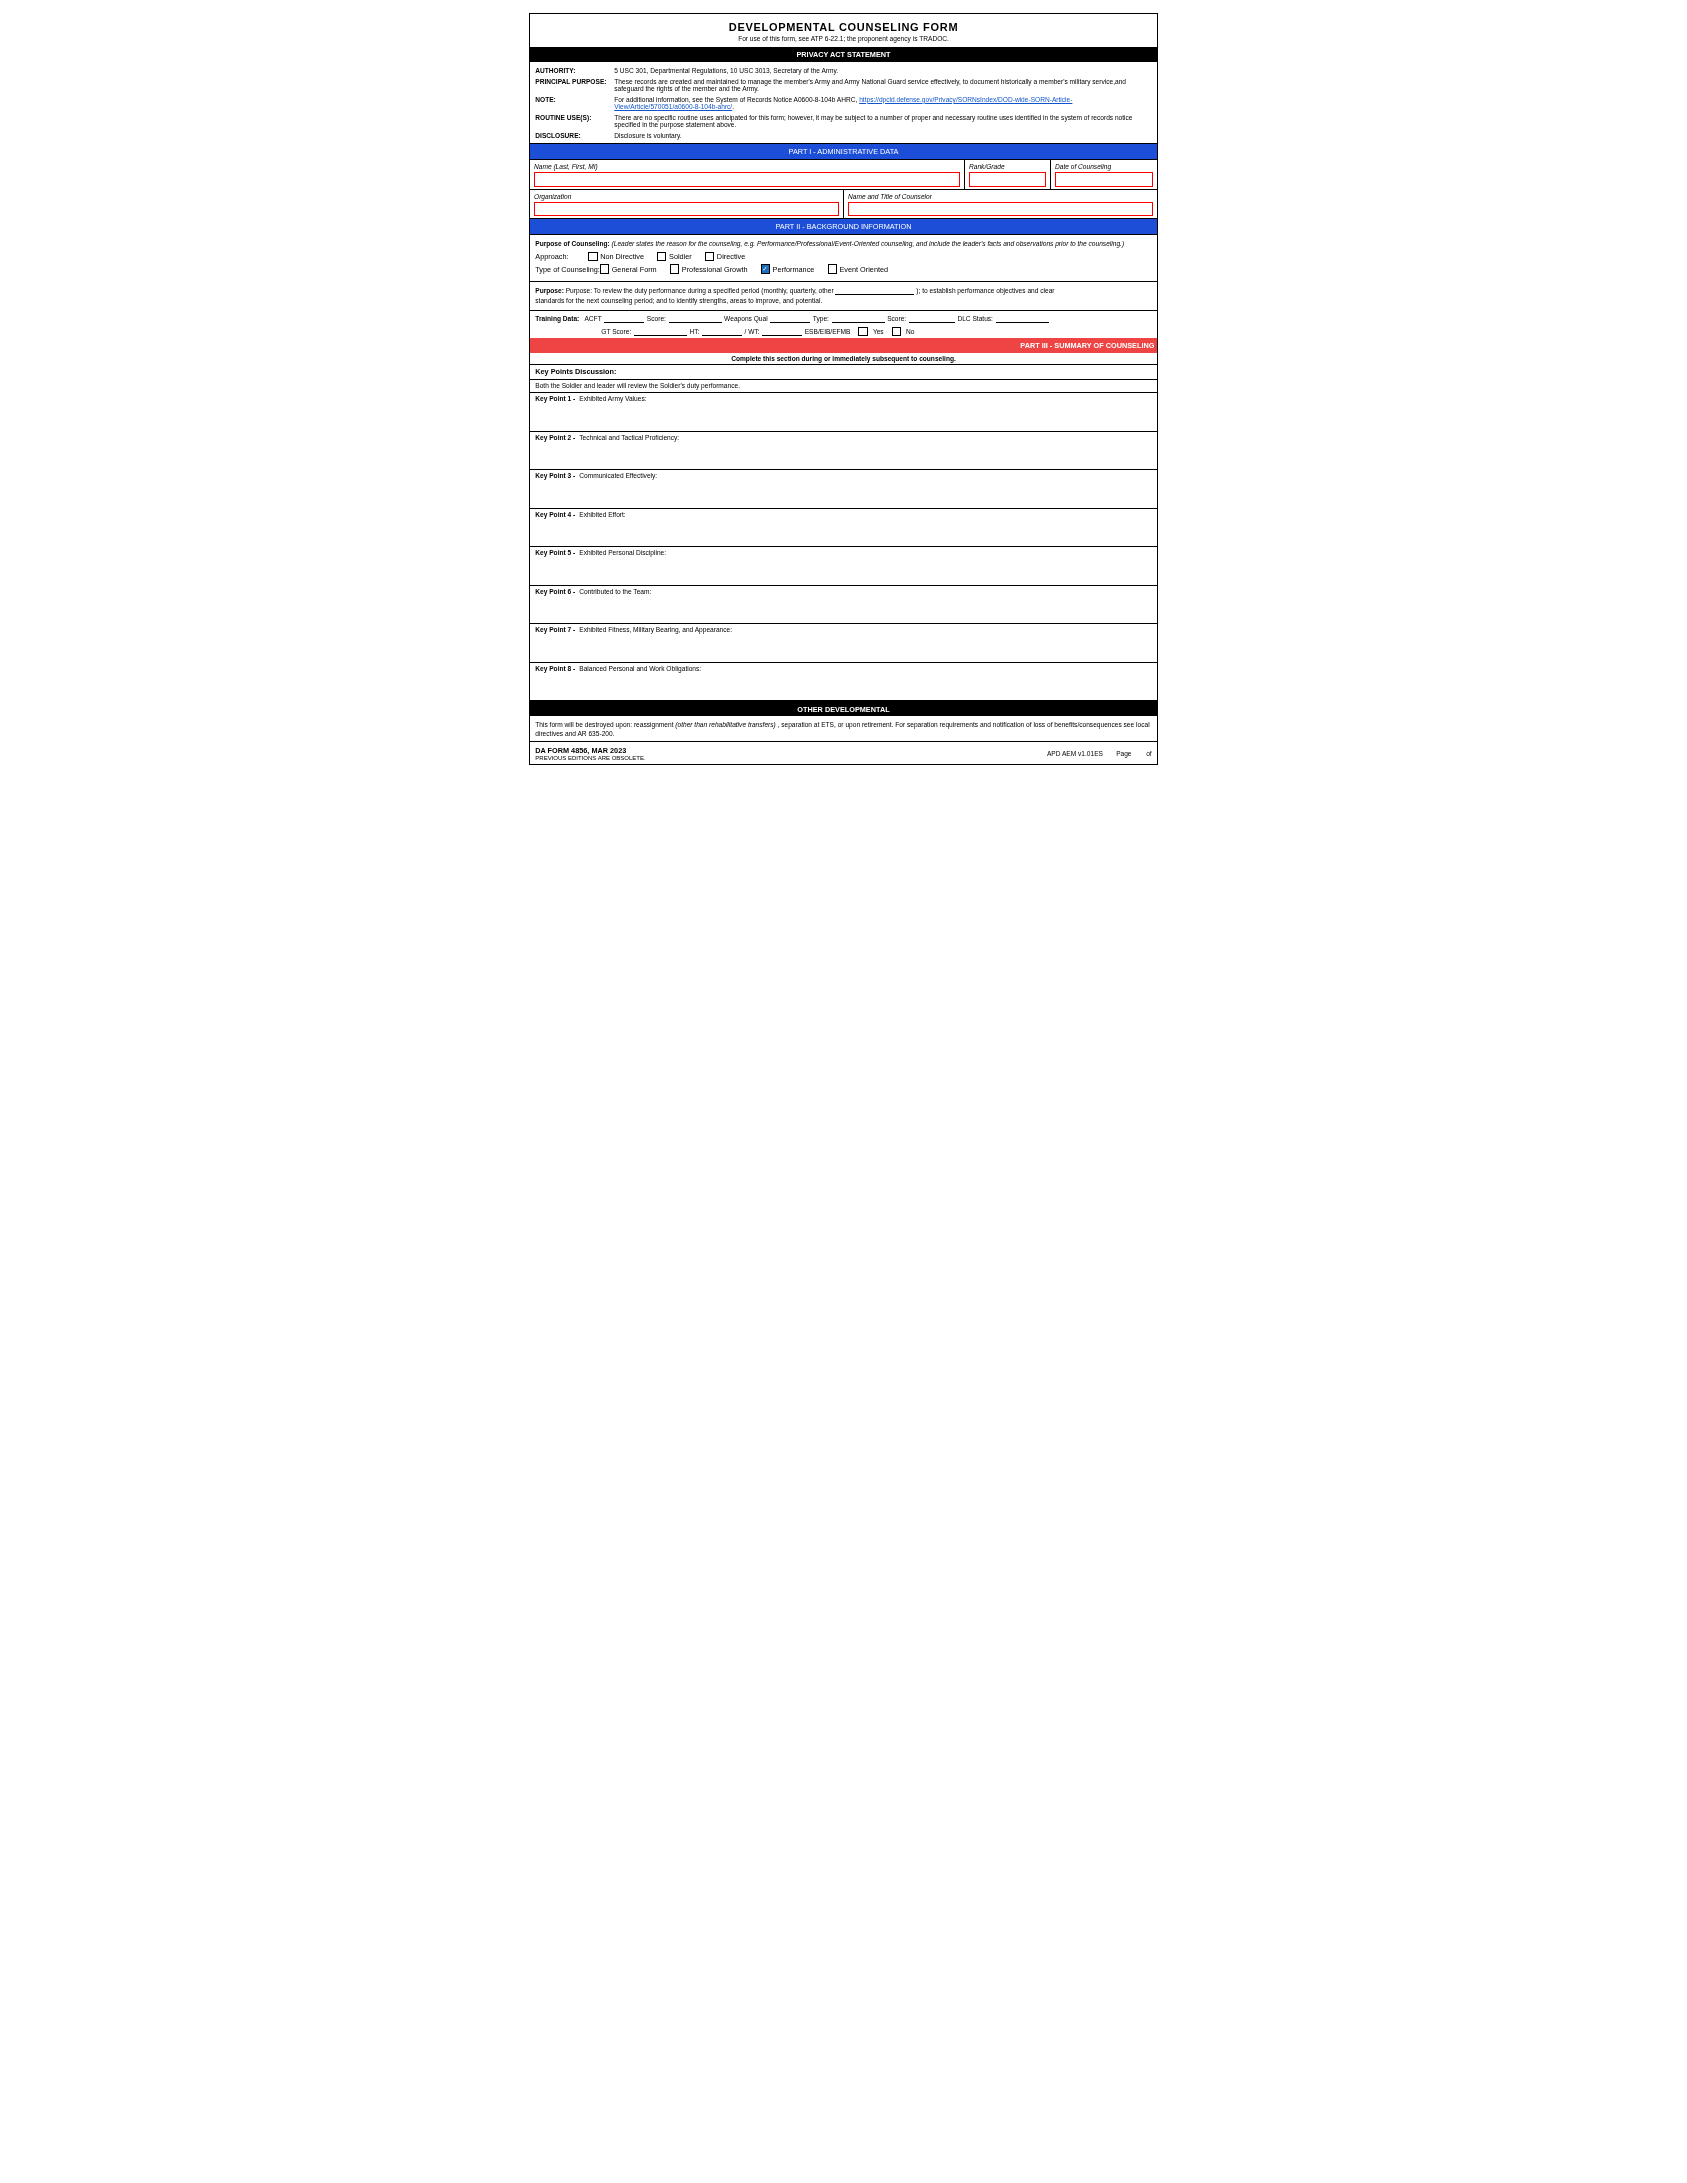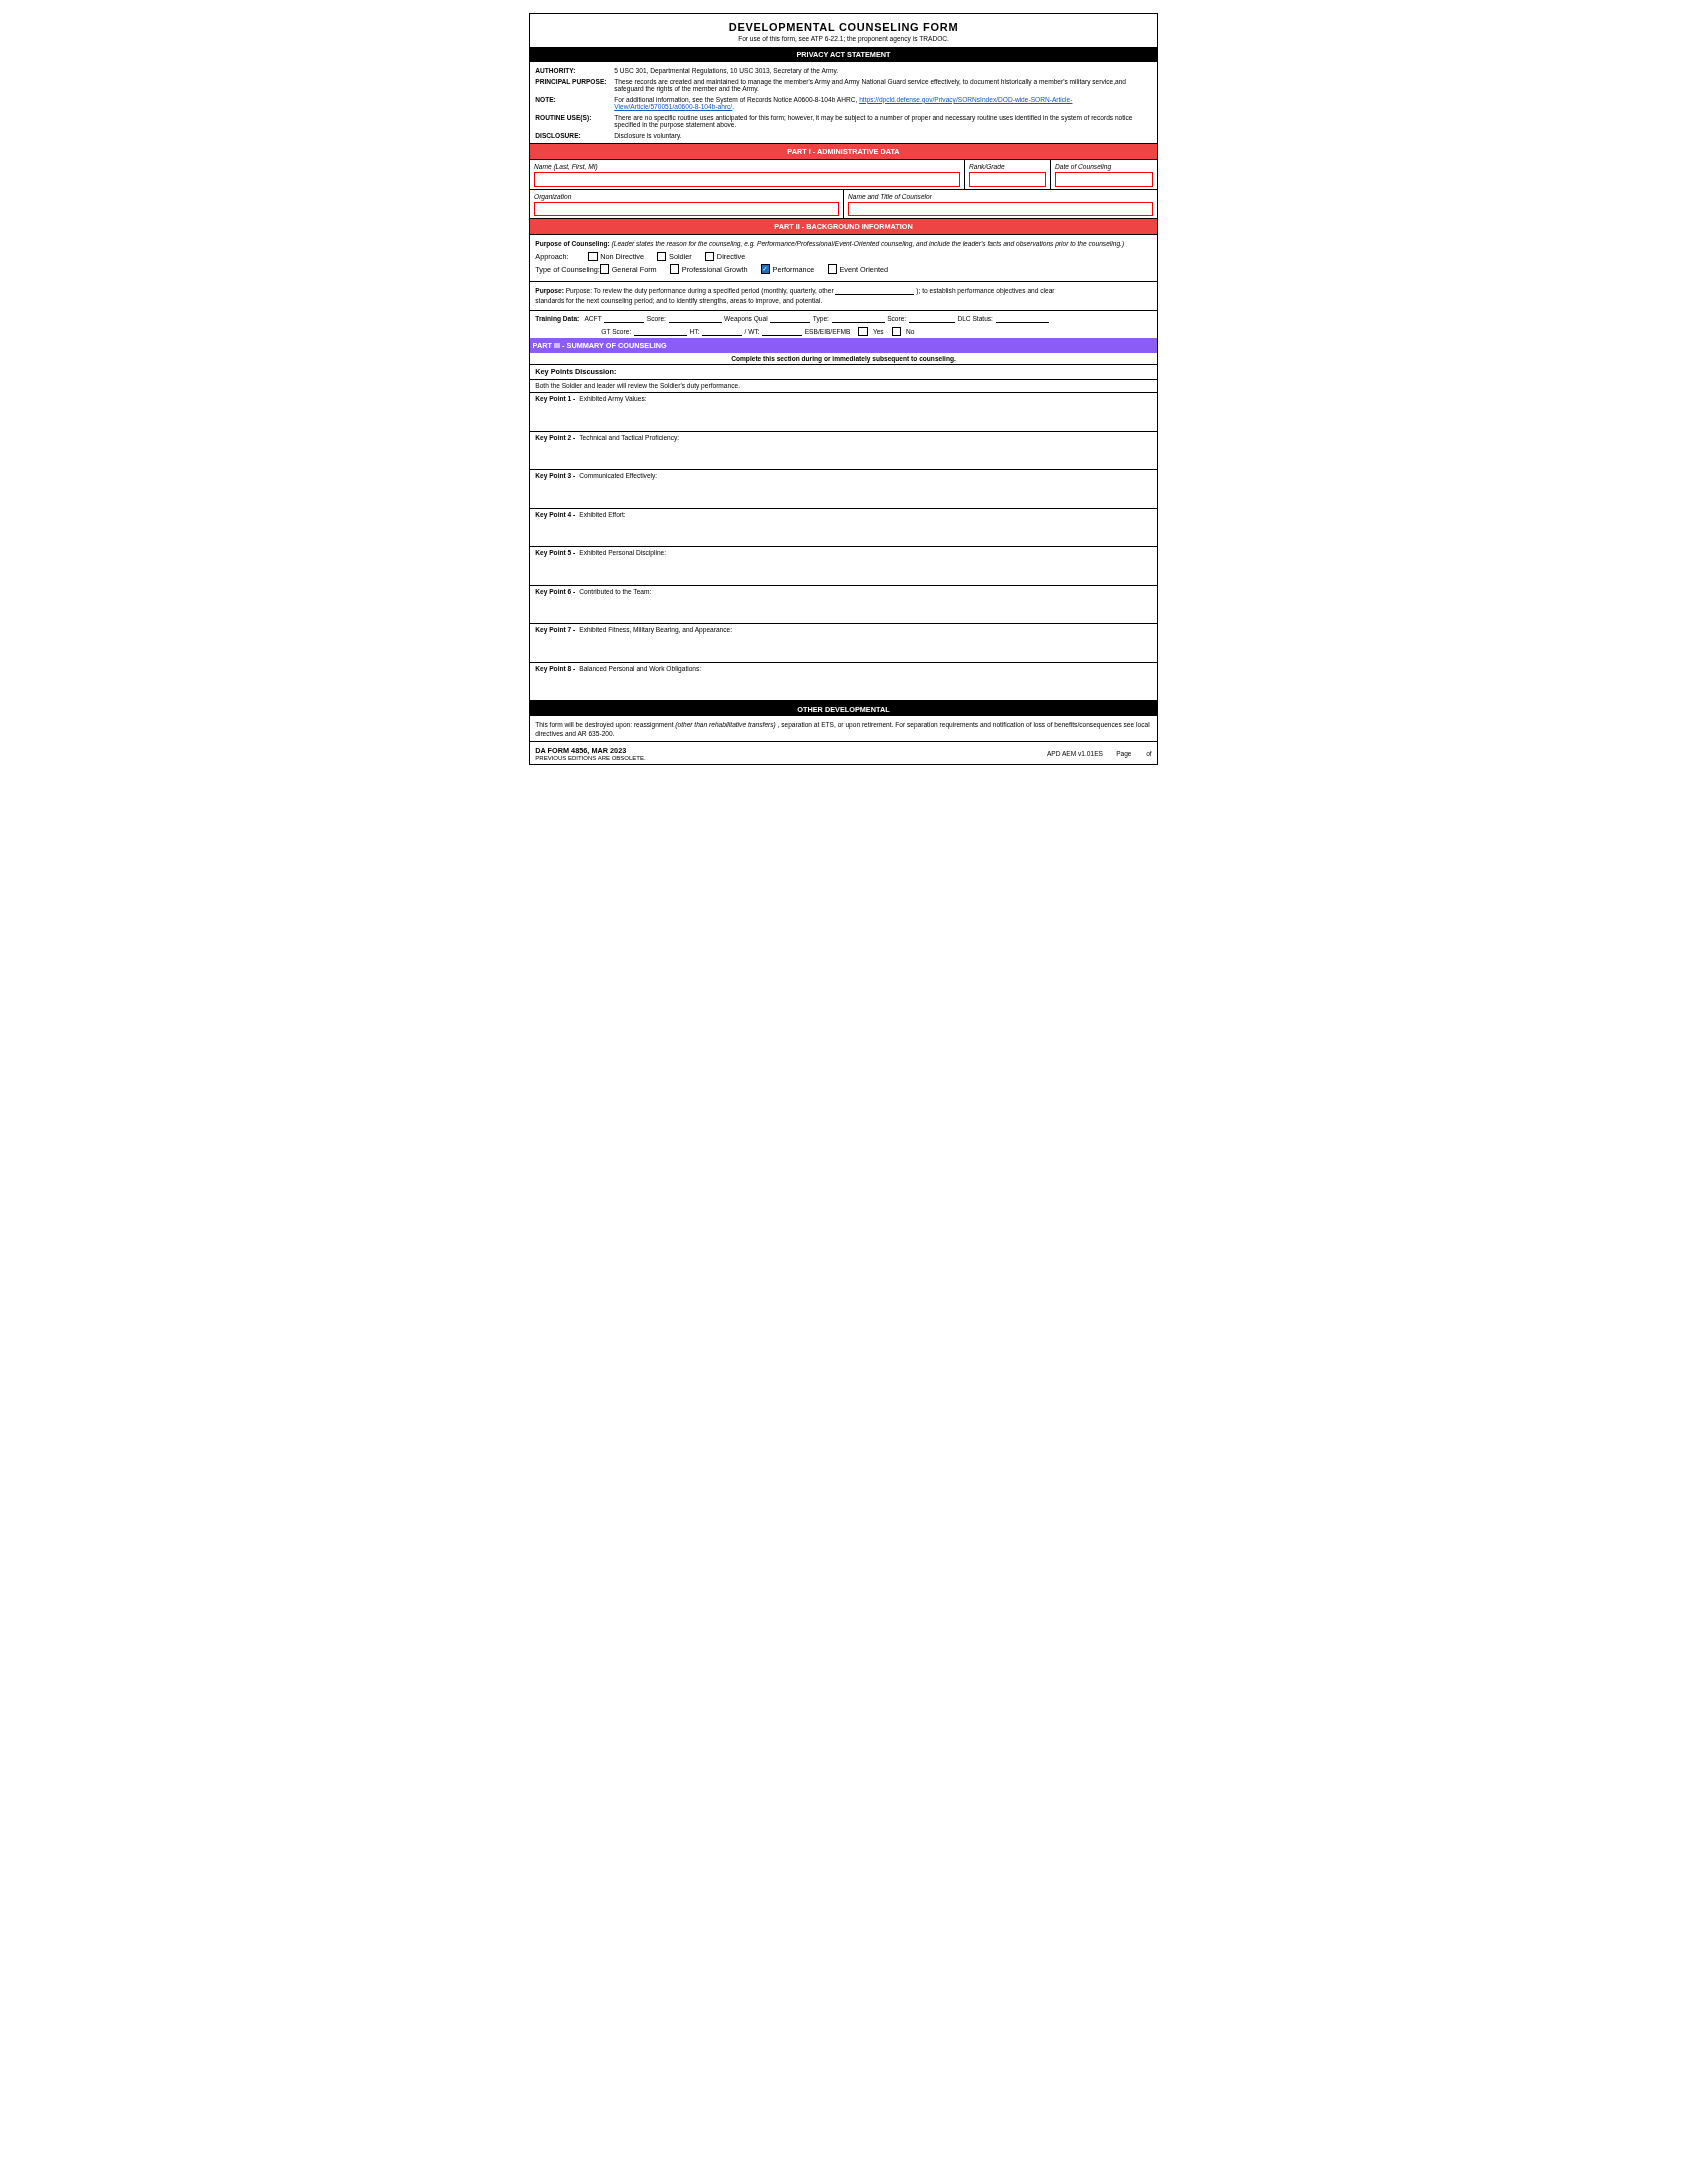--- a/index.html
+++ b/index.html
@@ -50,24 +50,24 @@
       flex-shrink: 0;
     }
     .privacy-content {
       flex: 1;
     }
     .privacy-content a {
       color: #1155CC;
       text-decoration: underline;
     }
     .part-header {
-      background: #ef4444;
+      background: #1d4ed8;
       color: #fff;
       text-align: center;
-      font-weight: bold;
+      font-weight: normal;
       font-size: 7.3px;
       padding: 2.6px;
       border-top: 0.7px solid #000;
     }
     .admin-row {
       display: flex;
       border-top: 0.7px solid #000;
     }
     .admin-cell {
       padding: 2px 4px;
@@ -177,23 +177,23 @@
     }
     .training-row2 {
       display: flex;
       align-items: center;
       padding: 1.3px 5.3px 2.6px 5.3px;
       font-size: 6.6px;
       flex-wrap: wrap;
       gap: 2.6px;
     }
     .part3-header {
-      background: #8b5cf6;
+      background: #ef4444;
       color: #fff;
-      text-align: left;
+      text-align: right;
       font-weight: bold;
       font-size: 7.3px;
       padding: 2.6px;
     }
     .part3-subheader {
       text-align: center;
       font-weight: bold;
       font-size: 6.6px;
       padding: 2px;
       border-bottom: 0.7px solid #000;

